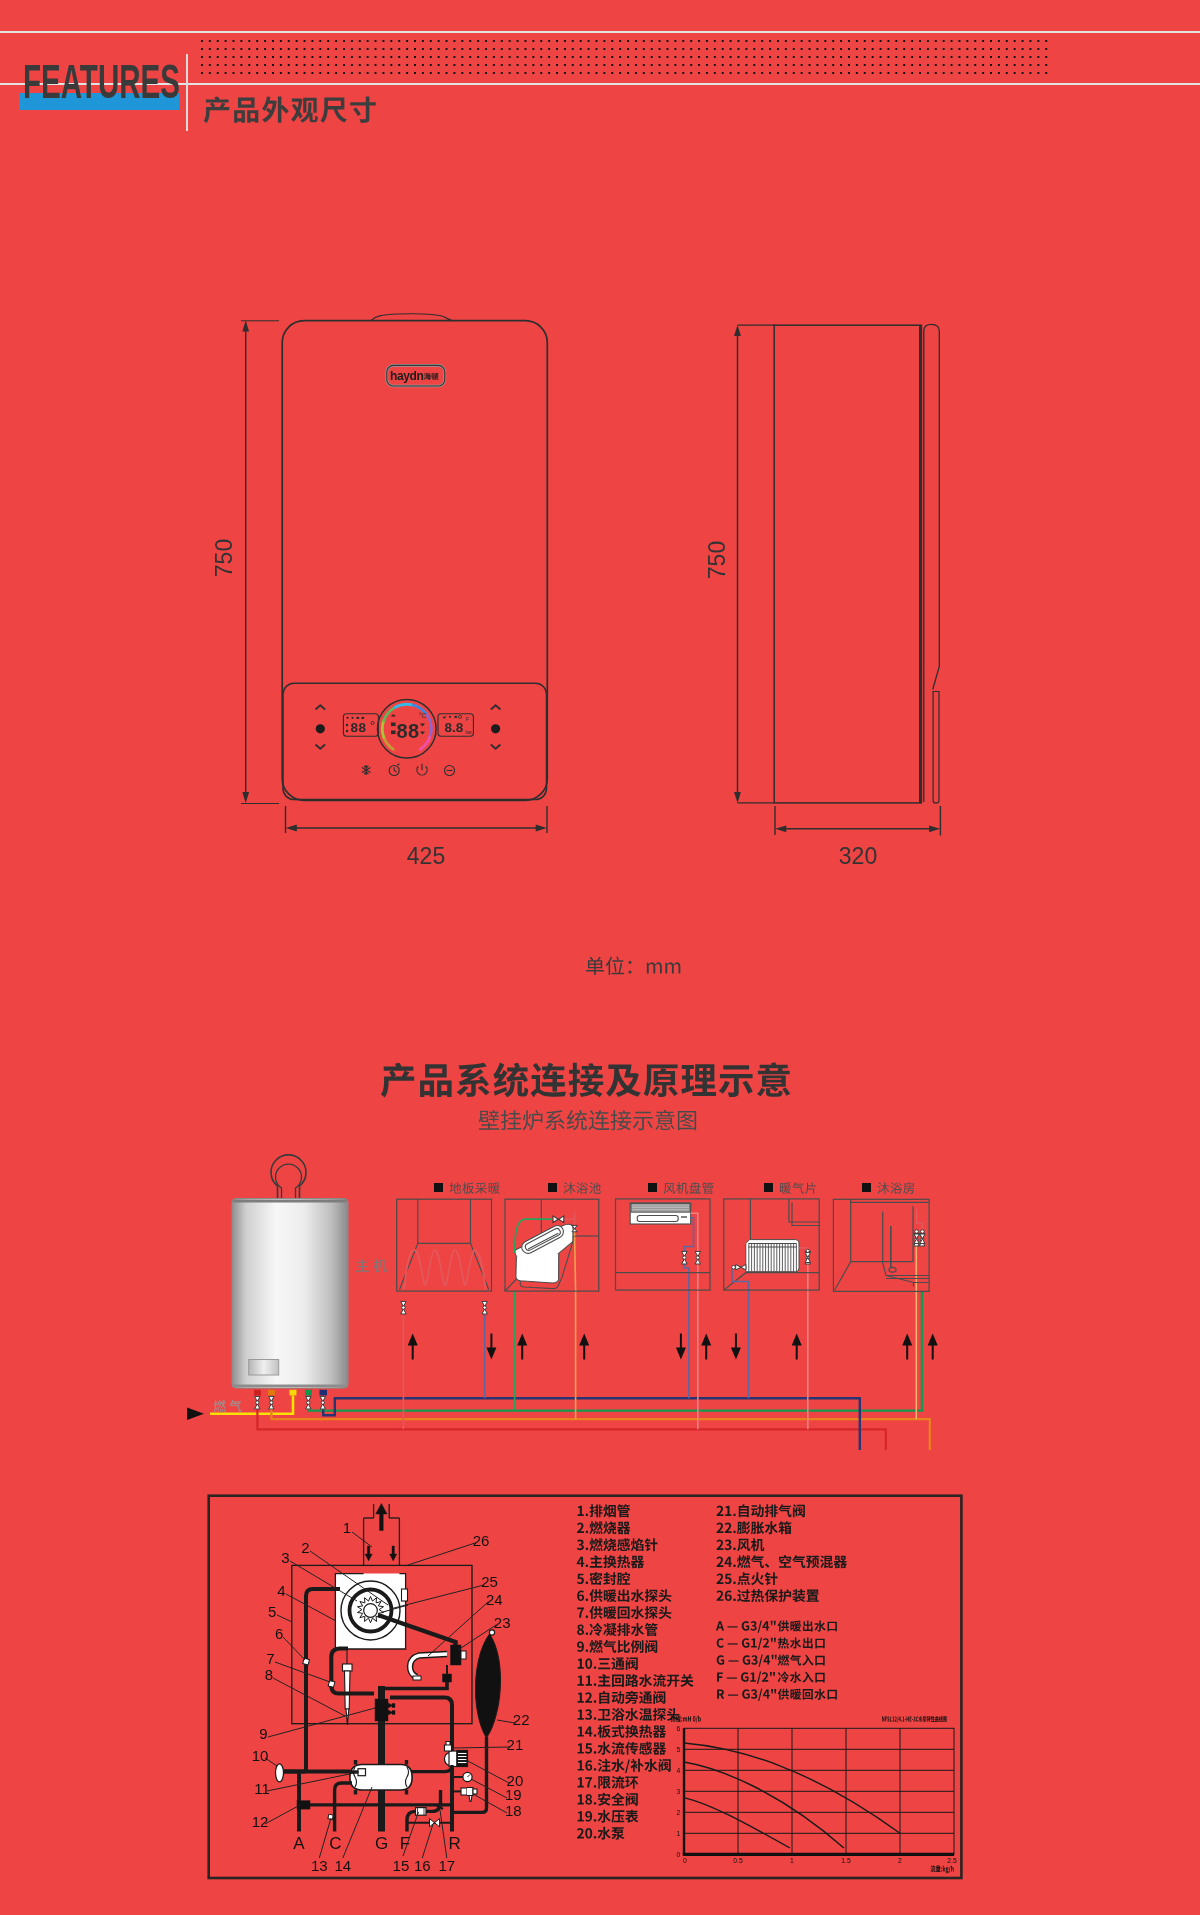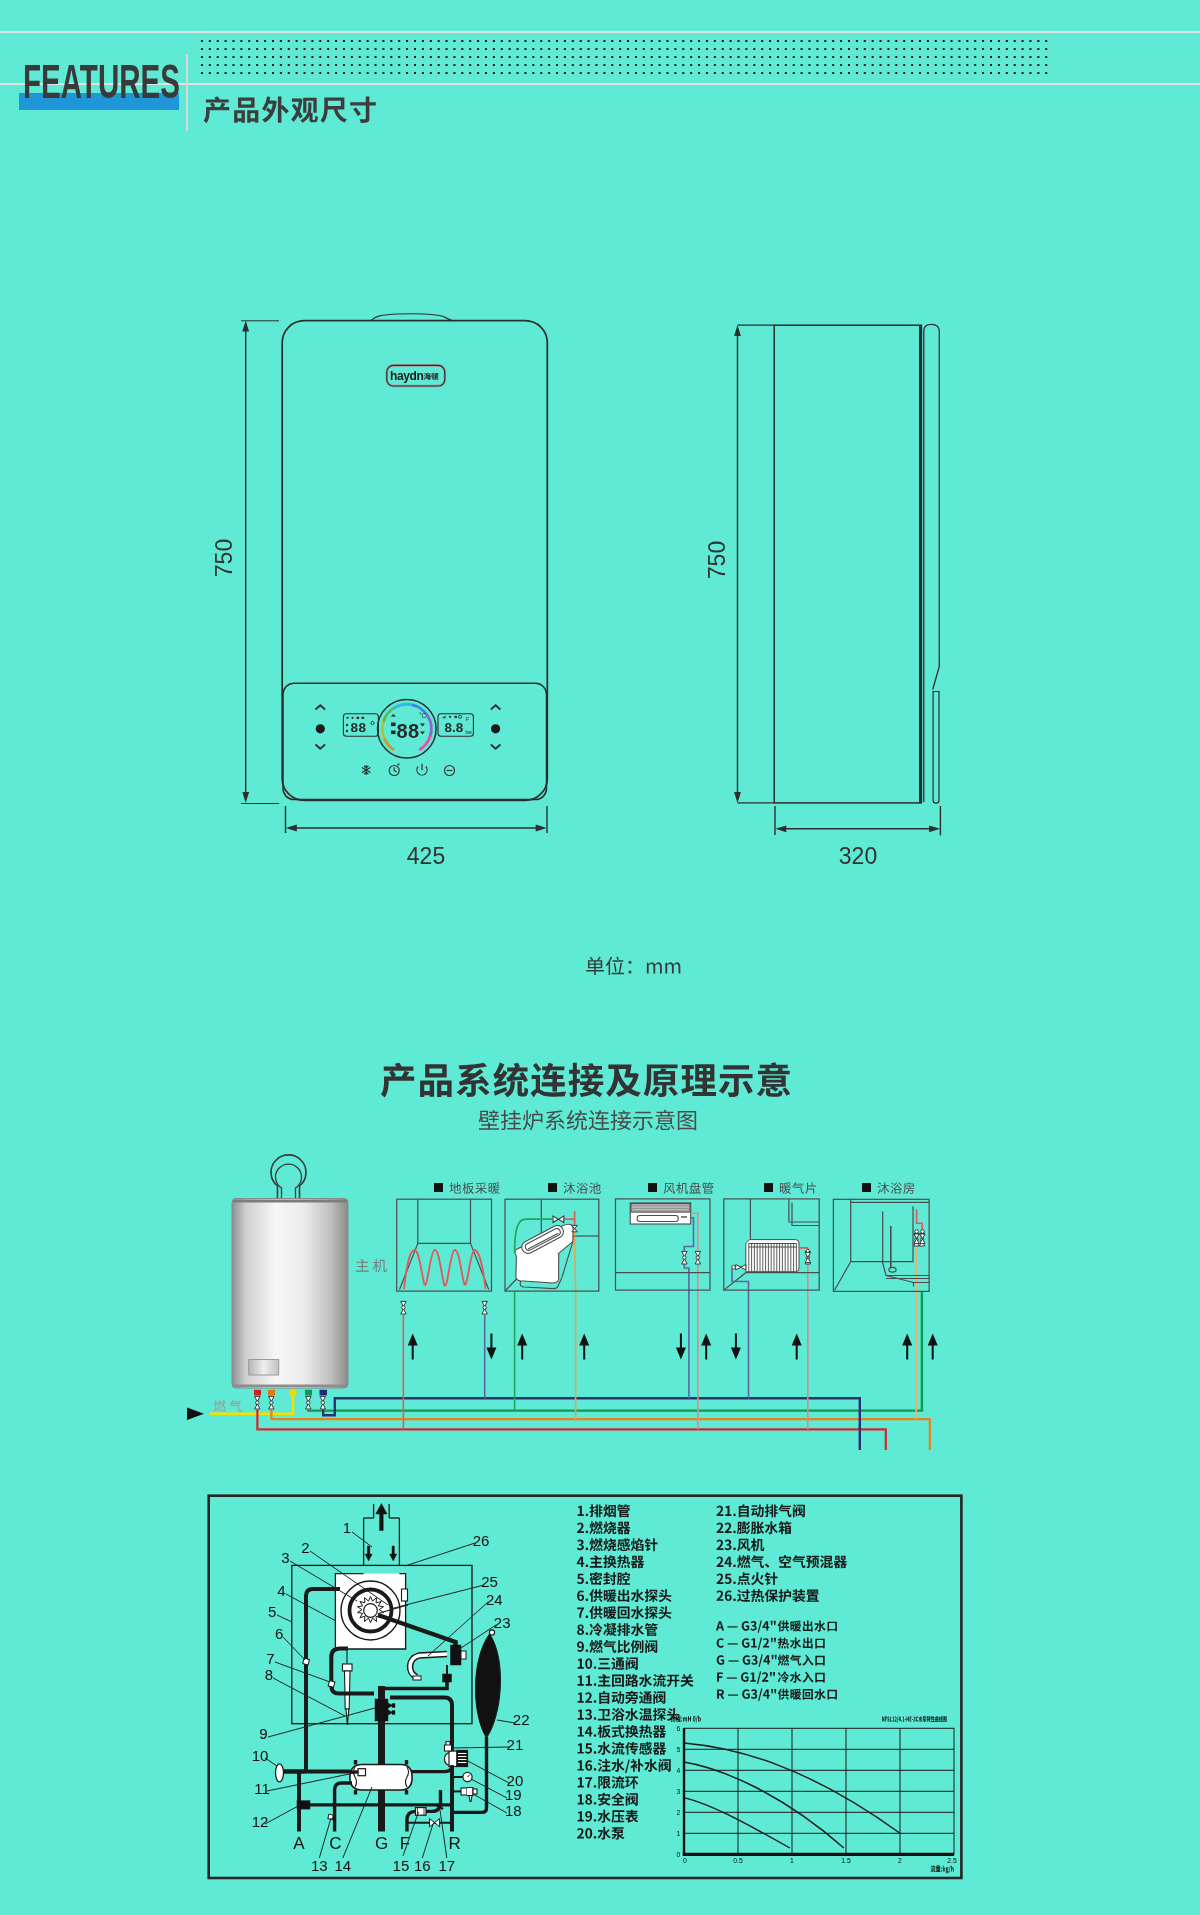--- a/index.html
+++ b/index.html
@@ -1,18 +1,18 @@
 <!DOCTYPE html>
 <html><head>
 <meta charset="utf-8">
 <style>
   html,body{margin:0;padding:0;background:#fff;}
   body{width:1200px;height:1915px;position:relative;font-family:"Liberation Sans",sans-serif;overflow:hidden;}
   .abs{position:absolute;}
-  #page{position:relative;width:1200px;height:1915px;background:#5eead4;}
+  #page{position:relative;width:1200px;height:1915px;background:#ef4444;}
 </style>
 </head>
 <body>
 <div id="page">
 
   <div class="abs" style="left:0;top:31px;width:1200px;height:2px;background:#e2e2e2;"></div>
 
   <div class="abs" style="left:0;top:83px;width:1200px;height:2px;background:#e2e2e2;"></div>
 
   <div class="abs" style="left:197px;top:35px;width:852px;height:39px;background-image:radial-gradient(circle, #151515 1.05px, rgba(0,0,0,0) 1.25px);background-size:7.9px 8px;background-position:1px 2px;"></div>

